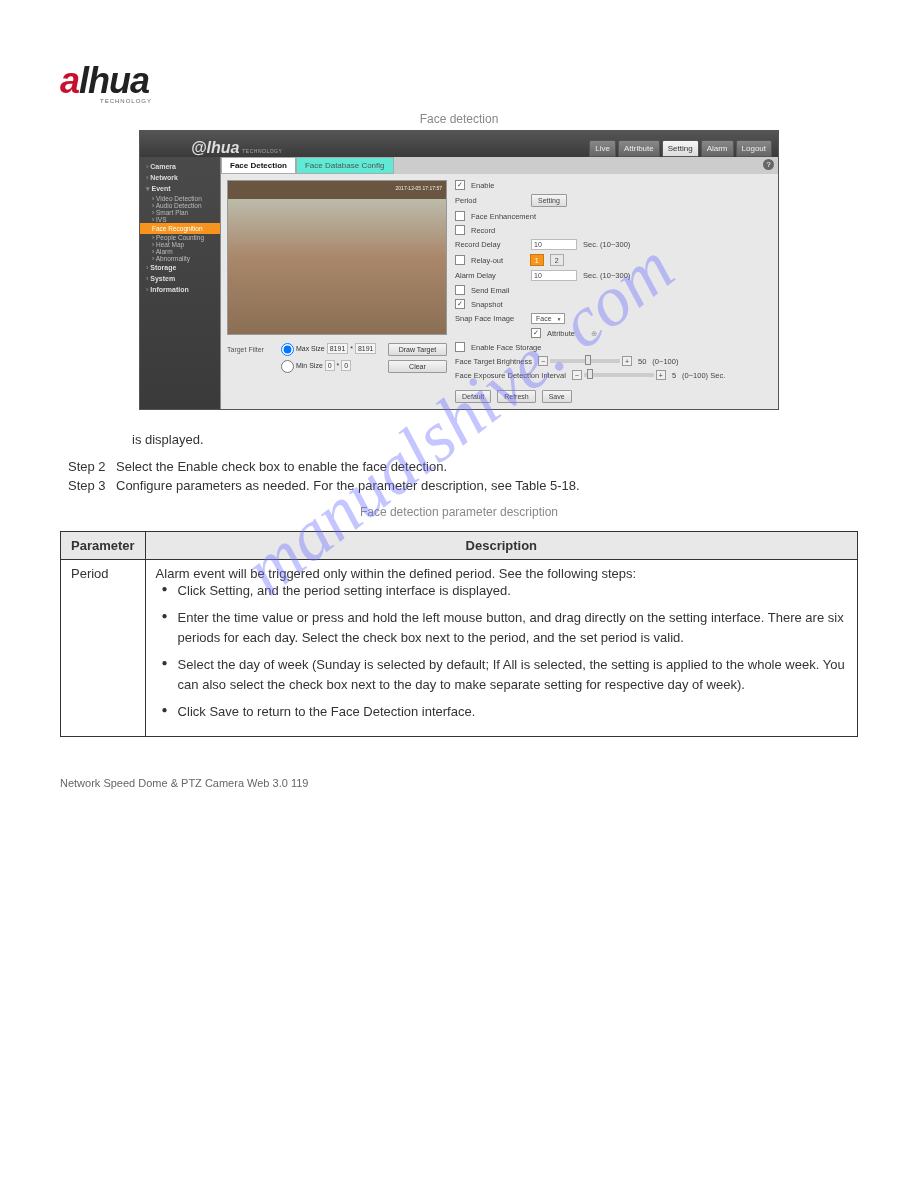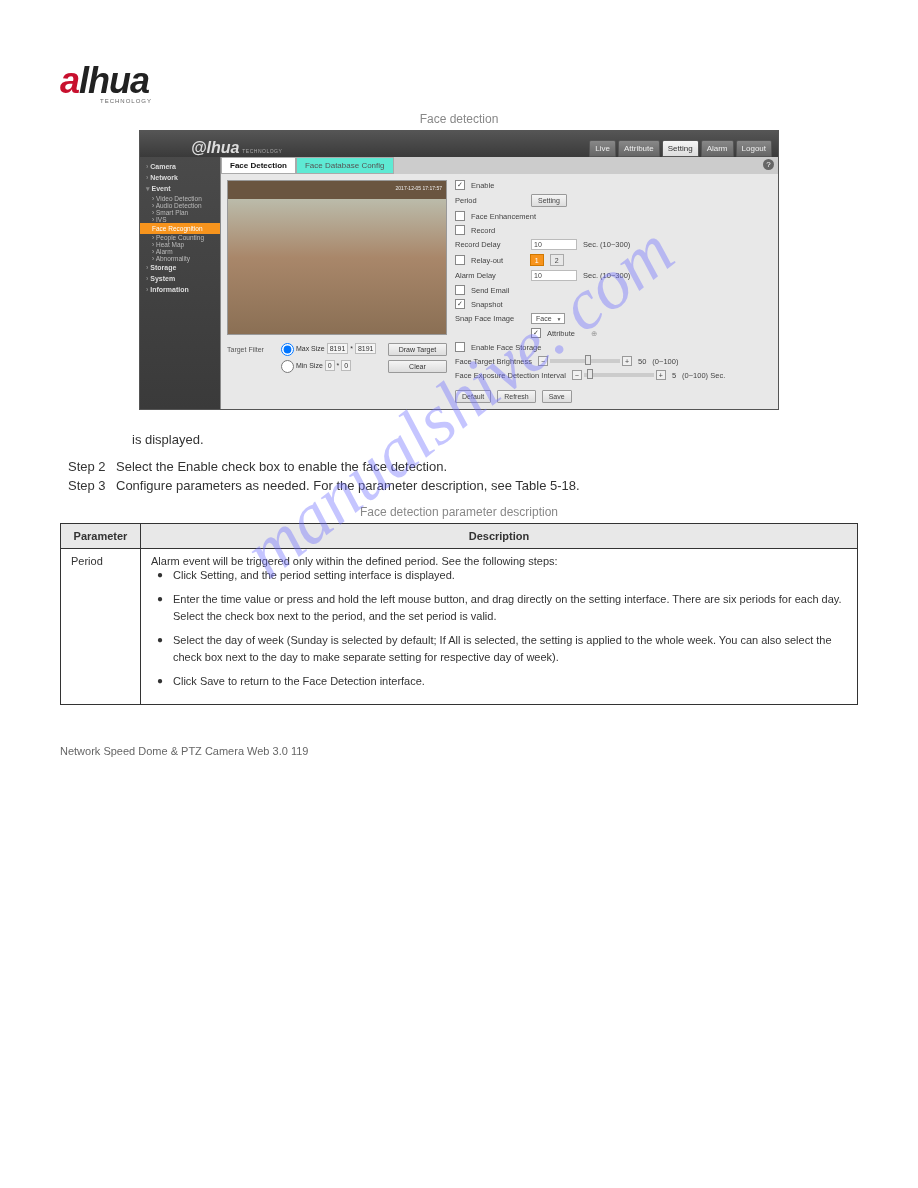--- a/index.html
+++ b/index.html
@@ -47,21 +47,21 @@
   .slider { display: flex; align-items: center; gap: 2px; }
   .slider-track { width: 70px; height: 4px; background: #ccc; position: relative; }
   .slider-thumb { width: 6px; height: 10px; background: #e5e5e5; border: 1px solid #888; position: absolute; top: -4px; }
   .slider-end { width: 10px; height: 10px; border: 1px solid #999; font-size: 7px; display: inline-flex; align-items: center; justify-content: center; background: #f0f0f0; }
   .bottom-btns { display: flex; gap: 6px; margin-top: 10px; }
   .intro-text { font-size: 13px; margin: 20px 0 8px; line-height: 1.6; }
   .step { font-size: 13px; margin: 4px 8px; }
   .step .num { display: inline-block; width: 48px; }
   .indent { margin-left: 72px; }
   .tbl-title { text-align: center; font-size: 12px; color: #888; margin-top: 12px; }
-  table.desc { border-collapse: collapse; width: 100%; margin-top: 4px; font-size: 11px; }
+  table.desc { border-collapse: collapse; width: 100%; margin-top: 12px; font-size: 13px; }
   table.desc th, table.desc td { border: 1px solid #333; padding: 6px 10px; vertical-align: top; }
   table.desc th { background: #e8e8e8; text-align: center; font-weight: bold; }
   table.desc td.param { width: 80px; }
   table.desc ul { list-style: none; padding-left: 0; }
   table.desc li { position: relative; padding-left: 22px; margin-bottom: 8px; line-height: 1.5; }
   table.desc li::before { content: "●"; position: absolute; left: 6px; top: 0; font-size: 10px; }
   .footer { font-size: 11px; color: #666; padding: 0 60px 30px; }
   .watermark { position: absolute; left: 50%; top: 54%; transform: translate(-50%,-50%) rotate(-38deg); font-size: 72px; color: rgba(110,110,255,0.40); font-style: italic; pointer-events: none; z-index: 10; white-space: nowrap; font-family: 'Times New Roman', serif; }
 </style>
 </head>

